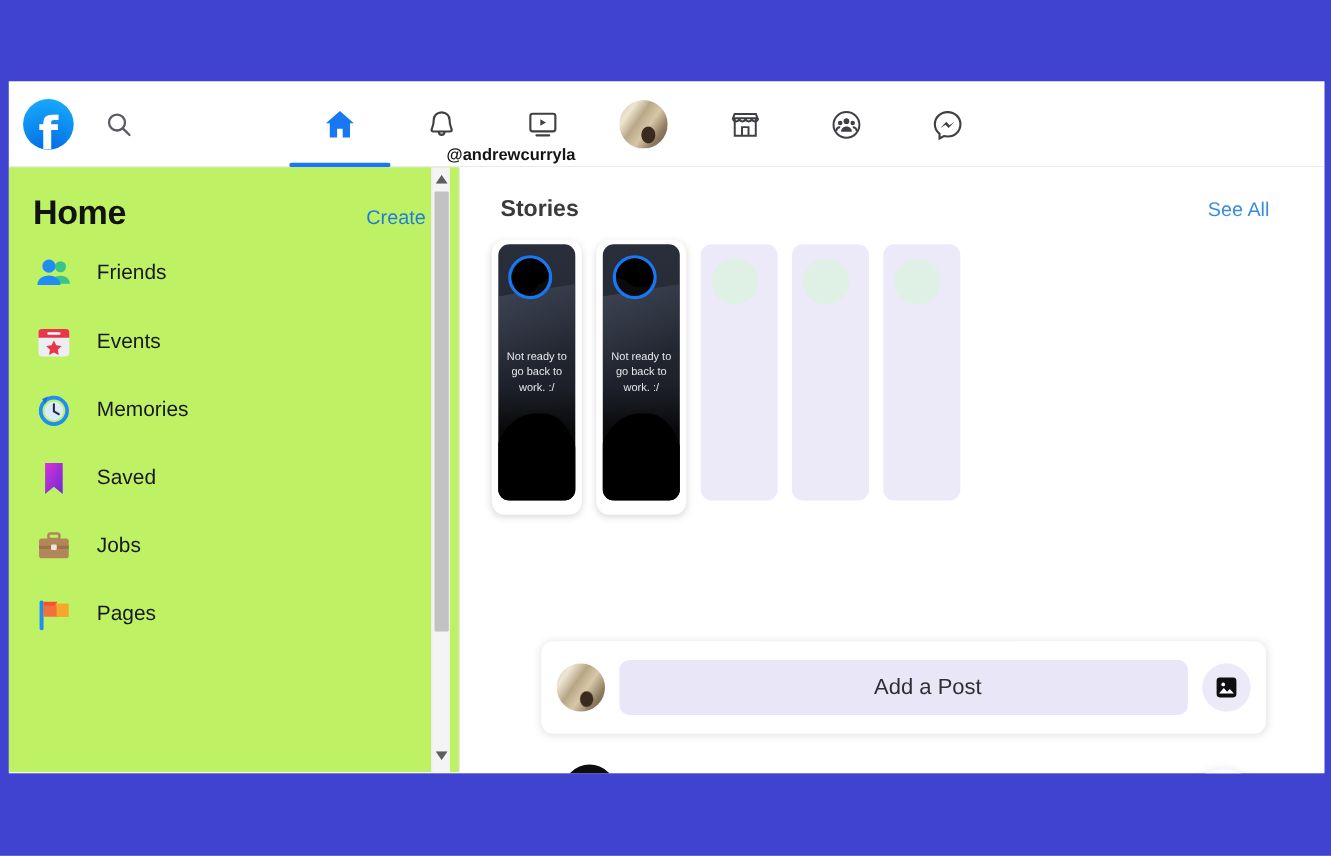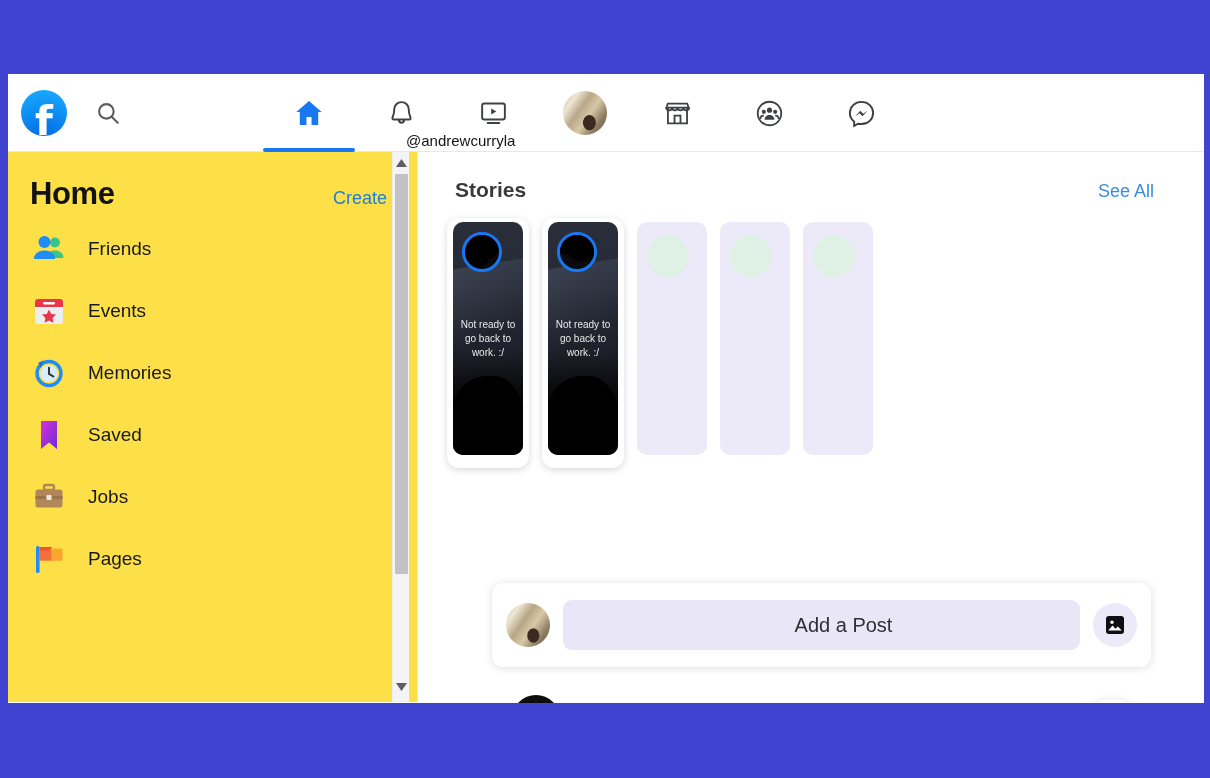--- a/index.html
+++ b/index.html
@@ -86,21 +86,21 @@
     display: flex; align-items: center; justify-content: center;
     cursor: pointer;
   }
 
   
   #content { display: flex; height: 550px; }
 
   
   #sidebar {
     width: 410px; height: 550px;
-    background: #fde047;
+    background: #bef264;
     position: relative;
     border-right: 1px solid #e6e6ea;
     overflow: hidden;
   }
   #sidebar-head {
     display: flex; align-items: baseline;
     justify-content: space-between;
     padding: 24px 30px 6px 22px;
   }
   #sidebar-title { font-size: 31px; font-weight: 700; color: #121212; letter-spacing: -.4px; }
@@ -231,20 +231,21 @@
   #photo-btn {
     width: 44px; height: 44px; border-radius: 50%; flex: none;
     background: #eceaf8;
     display: flex; align-items: center; justify-content: center;
     cursor: pointer;
   }
   #watermark {
     position: absolute; left: 398px; top: 58px;
     font-size: 15px; color: #141416;
     pointer-events: none;
+    font-weight: bold;
   }
 
   
   #post {
     position: absolute; left: 484px; top: 613px;
     width: 659px; height: 90px;
   }
   #post-avatar {
     position: absolute; left: 20px; top: 8px;
     width: 48px; height: 48px; border-radius: 50%;

